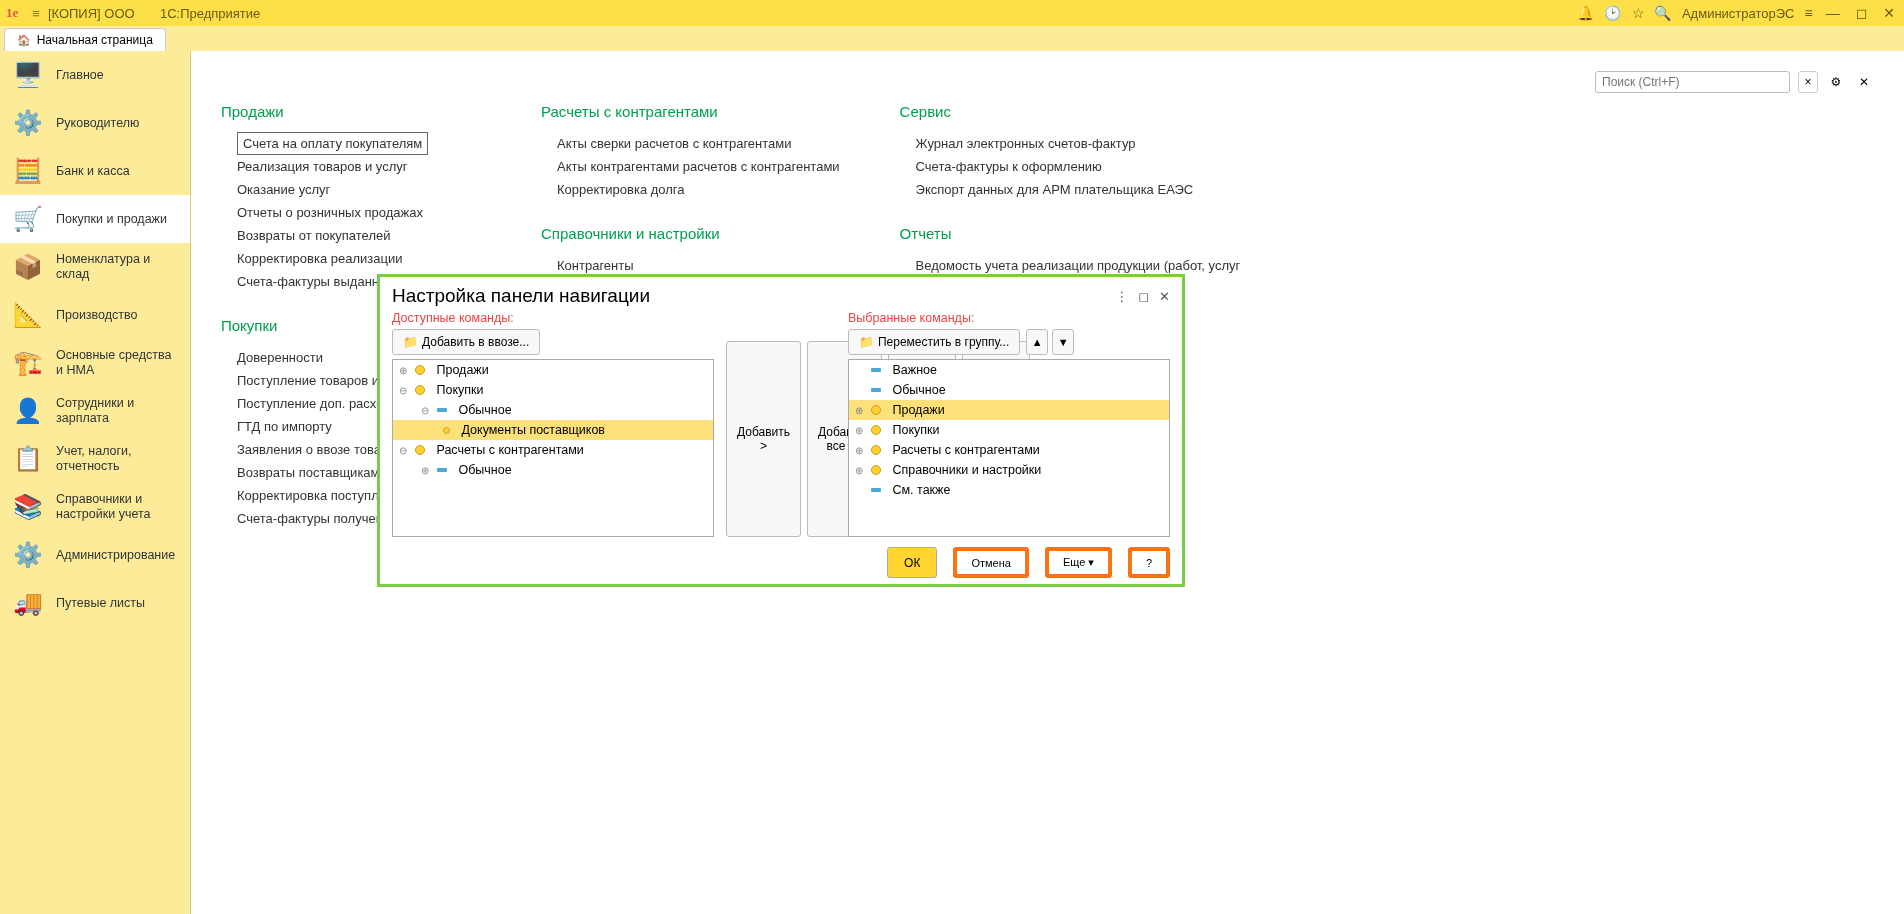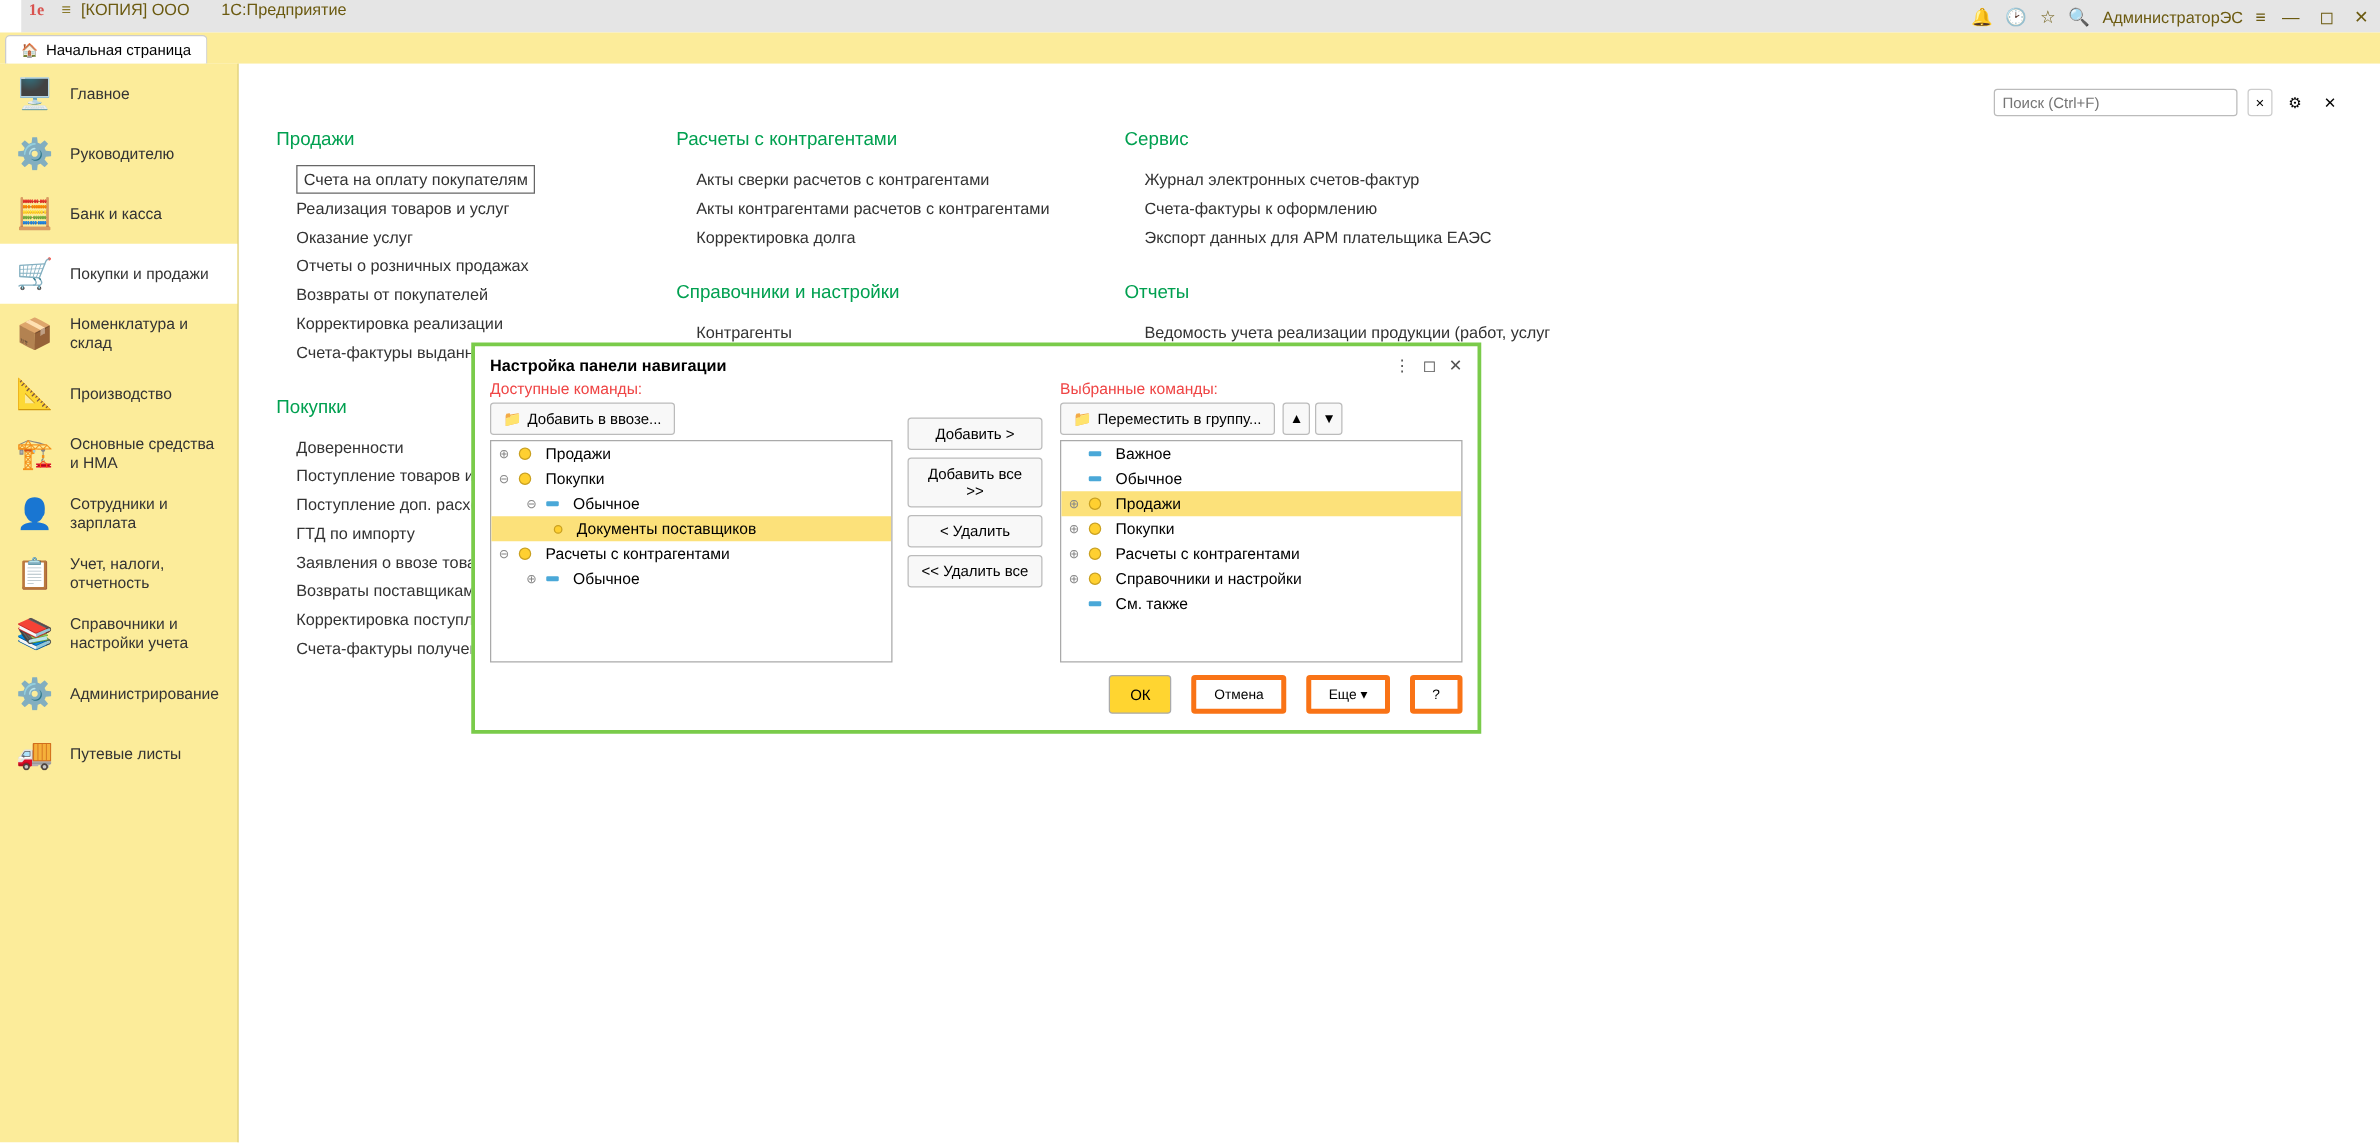--- a/index.html
+++ b/index.html
@@ -1,19 +1,19 @@
 <!DOCTYPE html>
 <html><head>
 <meta charset="utf-8">
 <style>
 * { box-sizing: border-box; margin: 0; padding: 0; font-family: Arial, sans-serif; }
 body { background: #fff; overflow: hidden; width: 1904px; height: 914px; }
 
 
-.titlebar { height: 26px; background: #e5e5e5; display: flex; padding: 0 6px; font-size: 13px; margin-left: 17px; }
+.titlebar { height: 26px; background: #fde047; display: flex; align-items: center; padding: 0 6px; font-size: 13px; }
 .titlebar .logo { color: #d9534f; font-weight: bold; font-family: Georgia, serif; margin-right: 6px; }
 .titlebar .burger { margin: 0 8px; color: #8a7a2a; cursor: pointer; }
 .titlebar .title { color: #6b5a10; }
 .titlebar .right { margin-left: auto; display: flex; align-items: center; gap: 10px; color: #6b5a10; }
 .titlebar .icon { cursor: pointer; font-size: 14px; color: #6b5a10; }
 .titlebar .wctl { cursor: pointer; padding: 0 3px; font-size: 14px; }
 
 
 .tabbar { height: 25px; background: #fcec9a; display: flex; align-items: flex-end; padding-left: 4px; }
 .tab { background: #fff; border: 1px solid #ccc; border-bottom: none; border-radius: 4px 4px 0 0; padding: 4px 12px; font-size: 12px; display: flex; align-items: center; gap: 6px; }
@@ -38,25 +38,25 @@
 .content-cols { display: flex; gap: 60px; }
 .col { min-width: 260px; }
 .sect-head { color: #00a050; font-size: 15px; margin-bottom: 12px; font-weight: normal; }
 .sect-link { display: block; color: #333; font-size: 13px; padding: 4px 0; text-decoration: none; cursor: pointer; margin-left: 16px; }
 .sect-link.boxed { border: 1px solid #666; padding: 3px 5px; display: inline-block; margin-left: 16px; }
 .sect-block { margin-bottom: 24px; }
 
 
 .dialog { position: absolute; left: 377px; top: 274px; width: 808px; height: 313px; background: #fff; border: 3px solid #7acb4a; }
 .dialog-title { display: flex; align-items: center; padding: 8px 12px 4px; }
-.dialog-title h3 { font-size: 13px; font-weight: bold; flex: 1; }
+.dialog-title h3 { font-size: 19px; font-weight: normal; flex: 1; }
 .dialog-title .dctl { margin-left: 10px; cursor: pointer; font-size: 13px; color: #555; }
 .dialog-body { display: flex; padding: 0 12px; gap: 12px; }
 .dcol { flex: 1; }
-.dcol-mid { width: 110px; display: flex; flex-direction: column; gap: 6px; padding-top: 30px; }
+.dcol-mid { width: 110px; display: flex; flex-direction: row; gap: 6px; padding-top: 30px; }
 .dlabel { color: #ef4444; font-size: 12.5px; margin-bottom: 4px; }
 .toolbar { margin-bottom: 4px; display: flex; gap: 6px; }
 .btn { border: 1px solid #bbb; background: #f8f8f8; padding: 5px 10px; font-size: 12px; border-radius: 3px; cursor: pointer; display: inline-flex; align-items: center; gap: 4px; }
 .btn-mid { width: 108px; justify-content: center; }
 .tree { border: 1px solid #aaa; height: 178px; overflow: auto; font-size: 12.5px; background: #fff; }
 .tree-item { display: flex; align-items: center; padding: 3px 6px; gap: 4px; white-space: nowrap; }
 .tree-item.sel { background: #fce17a; }
 .tree-item.ins { padding-left: 28px; }
 .tree-item.ins2 { padding-left: 50px; }
 .expander { width: 12px; display: inline-block; color: #888; cursor: pointer; font-size: 10px; }

